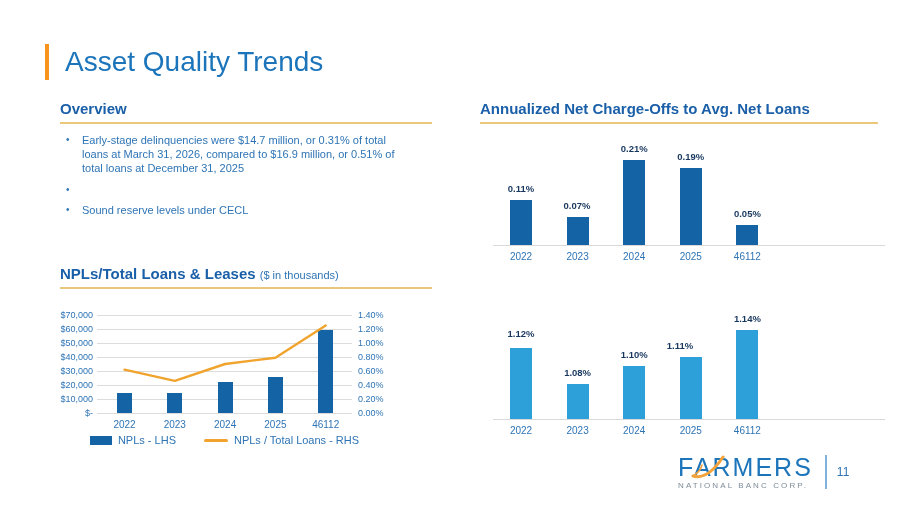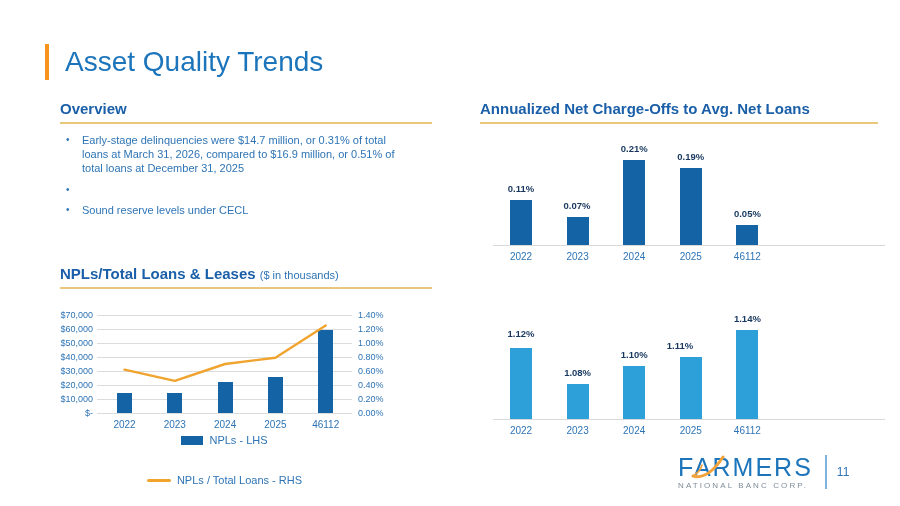--- a/index.html
+++ b/index.html
@@ -26,21 +26,21 @@
 
   
   .chart-canvas { position:absolute; }
   .chart-canvas .bar { position:absolute; }
   .chart-canvas .bar-label { position:absolute; text-align:center; font-size:9.5px; font-weight:bold; color:#17375E; }
   .chart-canvas .cat-label { position:absolute; text-align:center; font-size:10px; color:#2E74B5; }
   .chart-canvas .baseline { position:absolute; height:1px; background:#D9D9D9; }
   .chart-canvas .gridline { position:absolute; height:1px; background:#DCDCDC; }
   .chart-canvas .ytick { position:absolute; font-size:9px; font-weight:normal; color:#2E74B5; transform:translateY(-50%); }
   .chart-canvas .ytick.left { text-align:right; }
-  .npl-legend { position:absolute; display:flex; justify-content:center; gap:28px; align-items:center;flex-direction:column; }
+  .npl-legend { position:absolute; display:flex; justify-content:center; gap:28px; align-items:center; }
   .legend-item { display:flex; align-items:center; gap:6px; color:#2E74B5; font-size:11px; }
   .legend-swatch-bar { width:22px; height:9px; background:#1464A5; }
   .legend-swatch-line { width:24px; height:3px; background:#F0A42E; border-radius:2px; }
 
   
   .footer { position:absolute; left:678px; top:454px; display:flex; align-items:center; }
   .logo { position:relative; }
   .logo-primary { color:#1C75BB; font-size:25px; letter-spacing:2px; font-weight:400; line-height:1.05; }
   .logo-secondary { color:#7E8C99; font-size:8px; letter-spacing:2.1px; margin-top:1px; }
   .logo-swoosh { position:absolute; left:12px; top:0px; pointer-events:none; }

